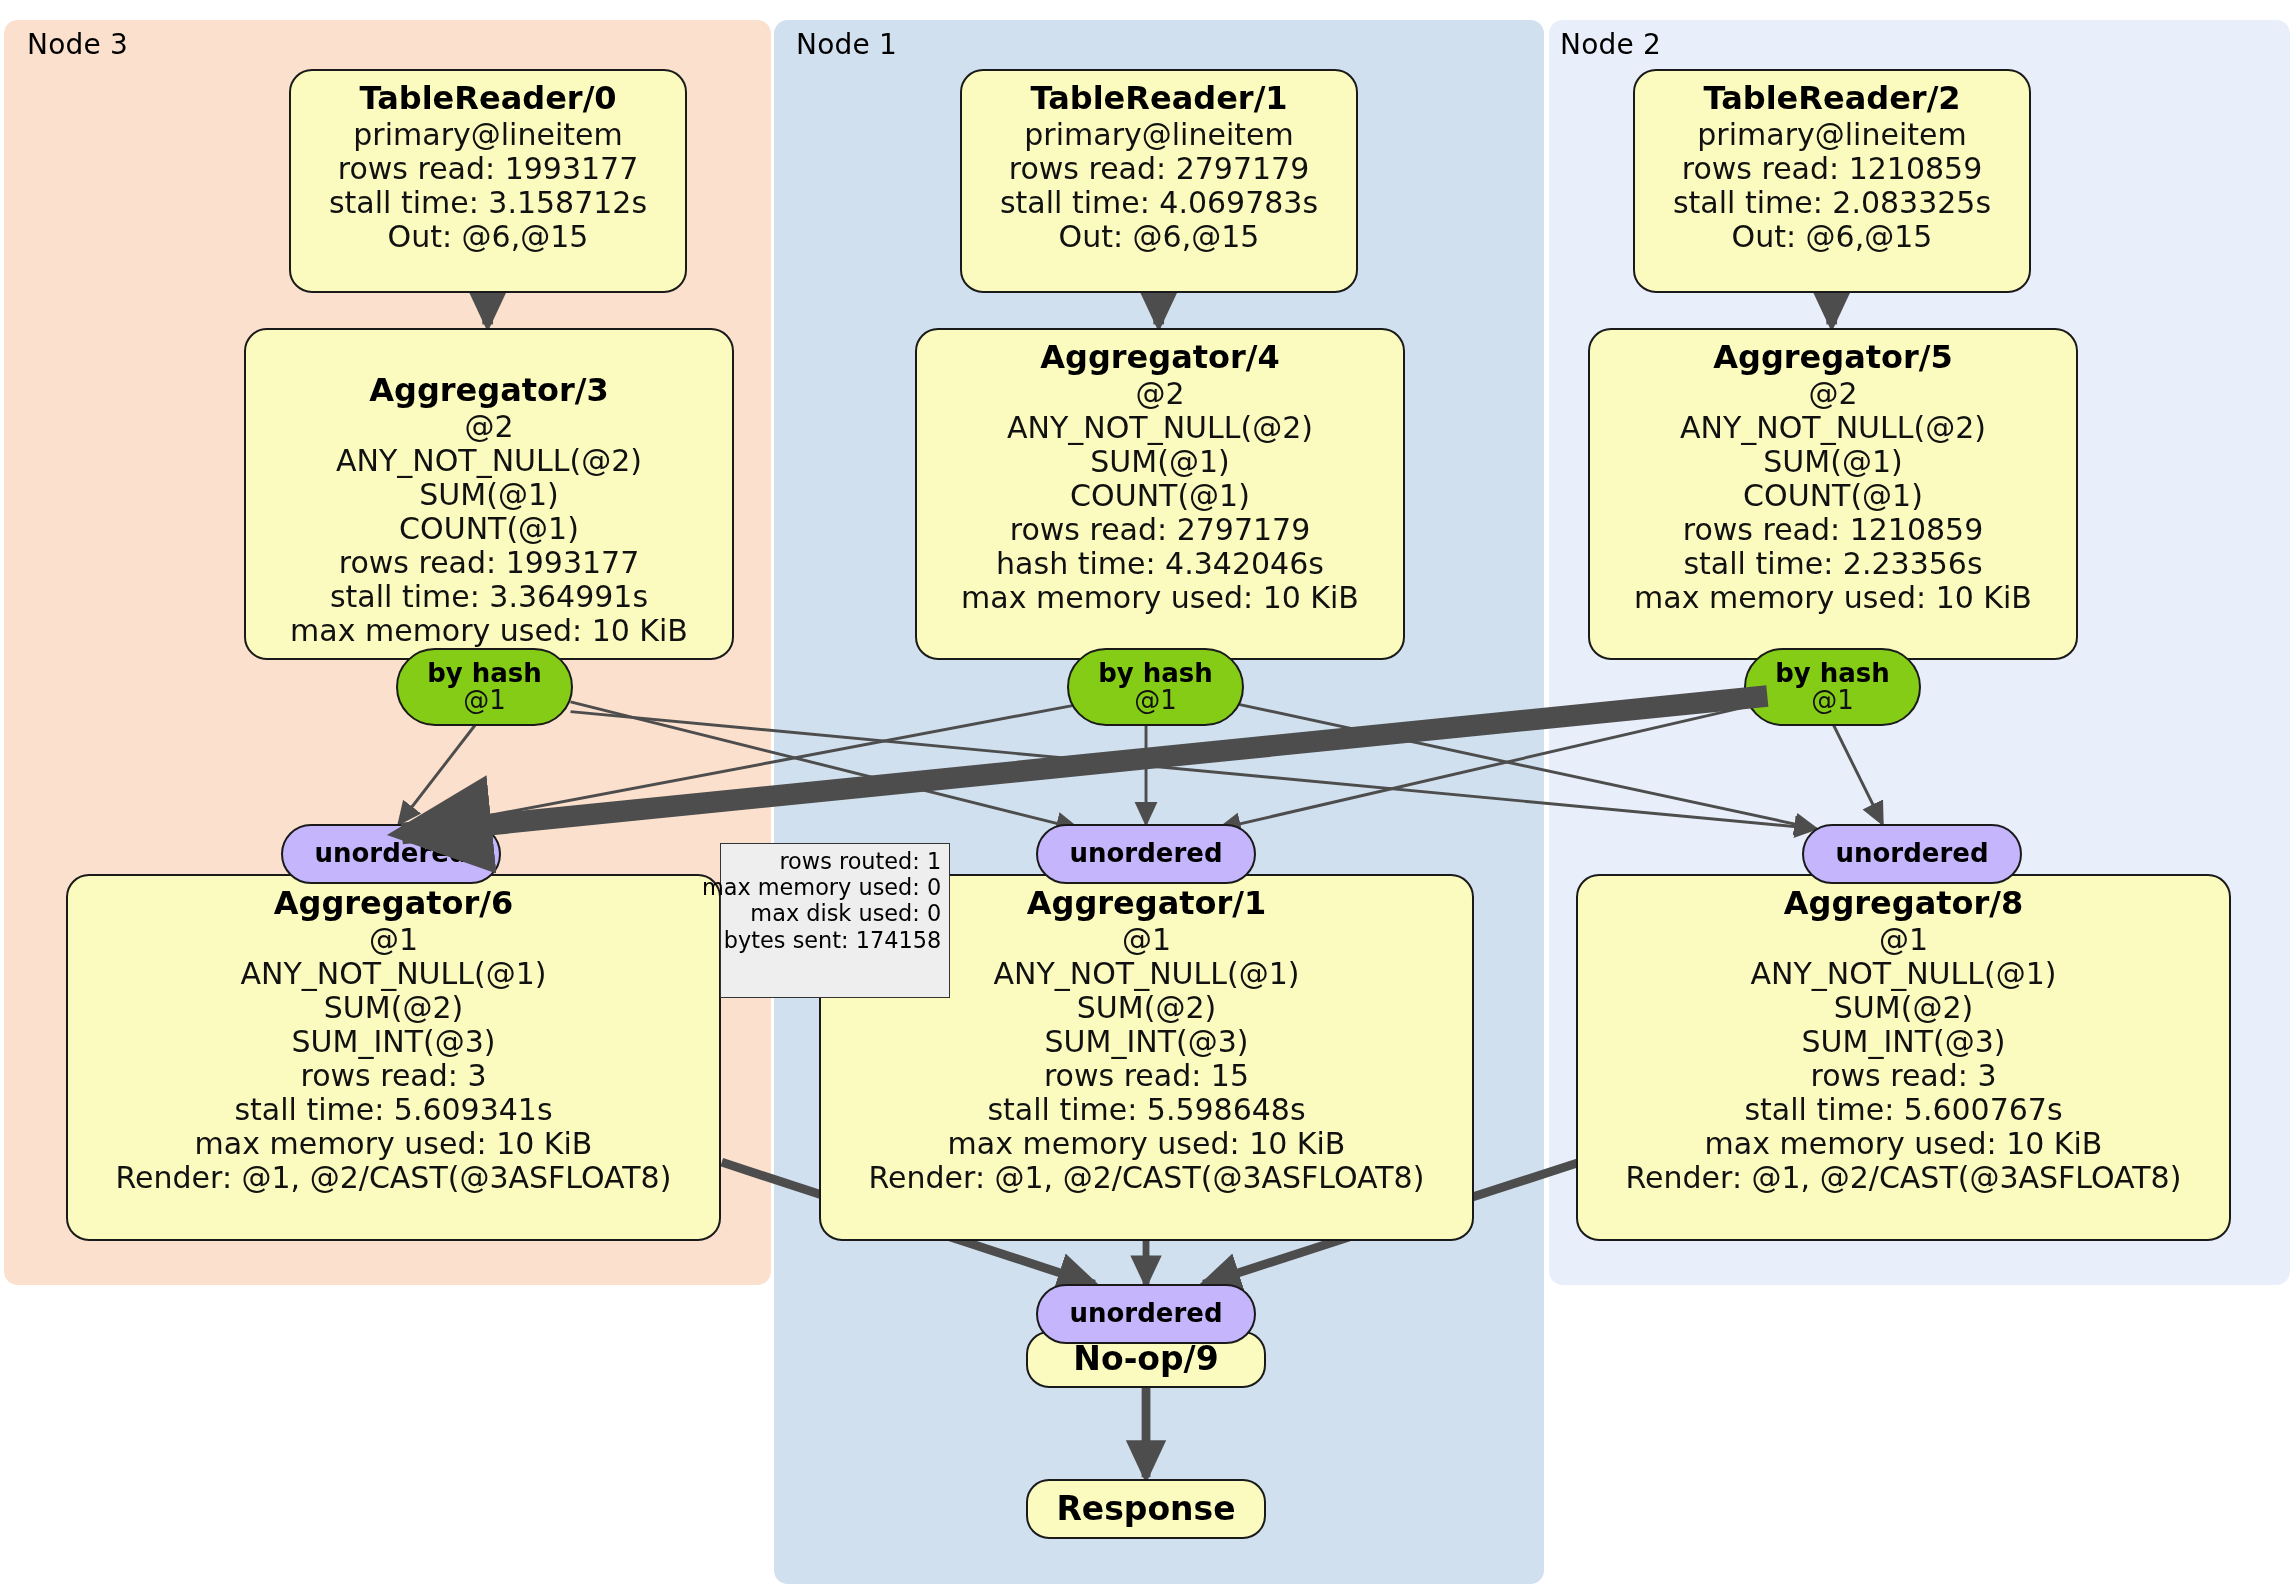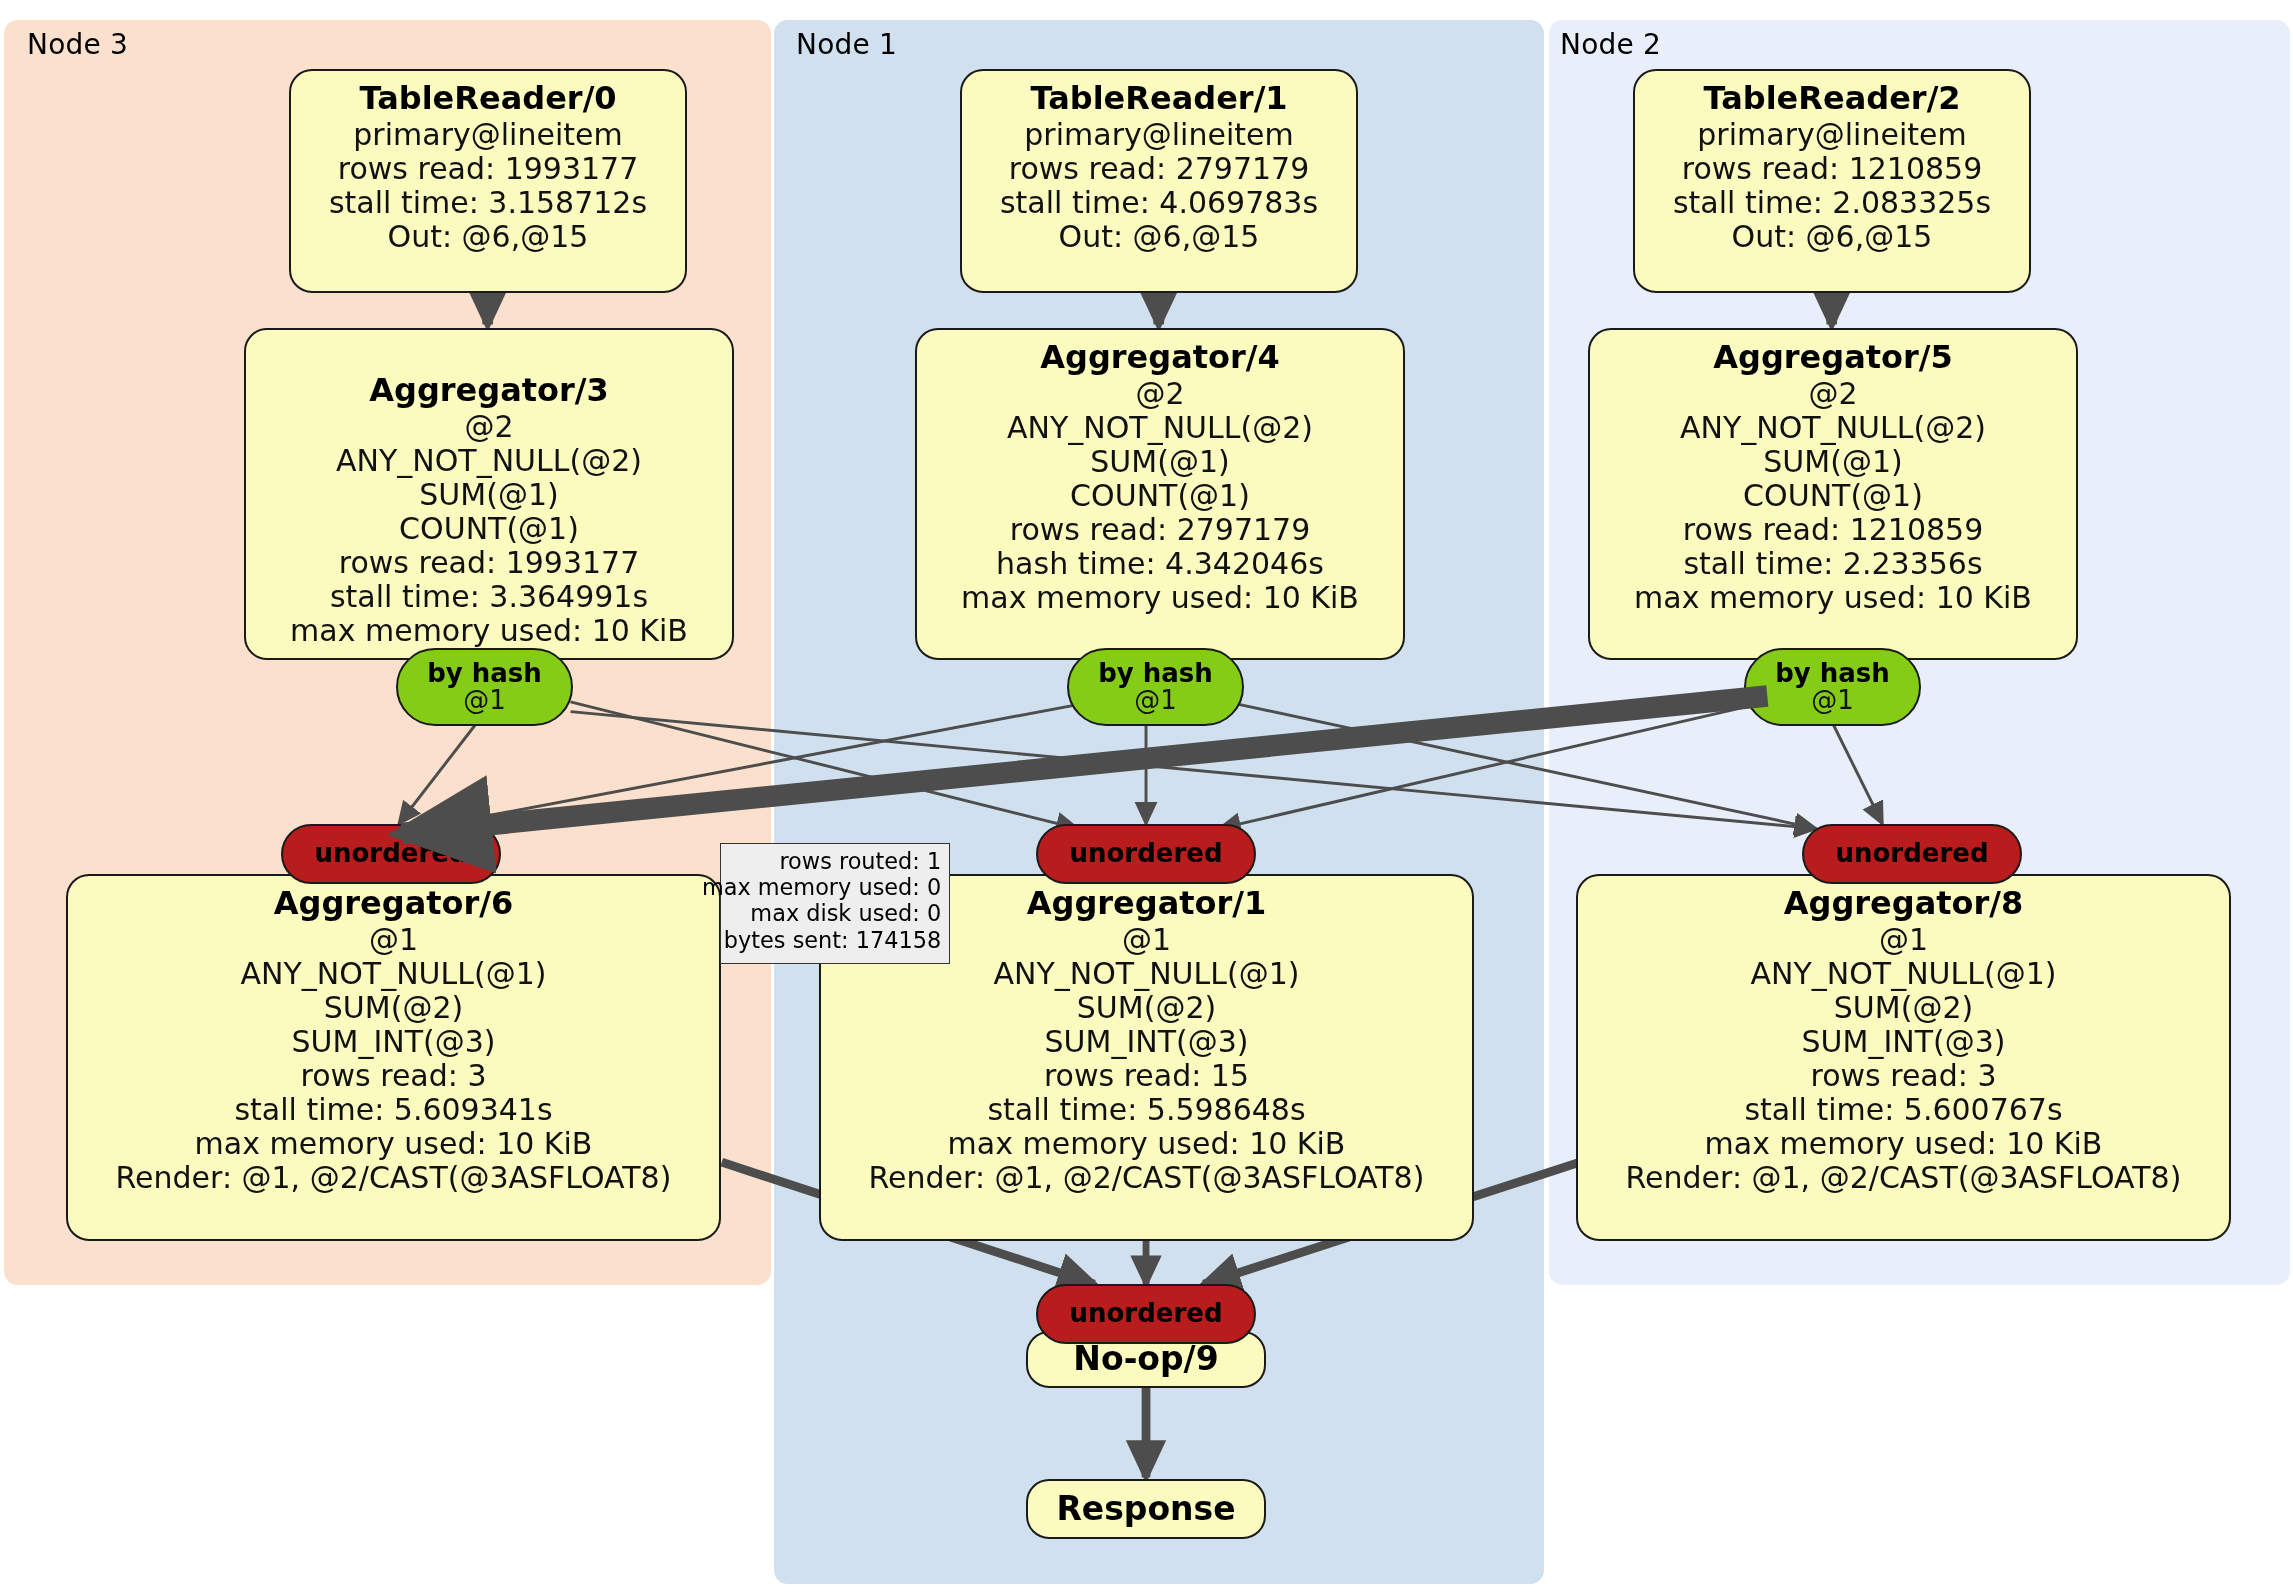--- a/index.html
+++ b/index.html
@@ -32,21 +32,21 @@
   .opbox.compact{justify-content:center;padding:5.9px 17.6px;}
   .opbox.compact .title{font-size:33px;}
 
   
   .pill{
     position:absolute;border:2.4px solid #1a1a1a;border-radius:974px;
     box-sizing:border-box;display:flex;flex-direction:column;
     align-items:center;justify-content:center;z-index:40;
   }
   .pill.hash{background:#84cc16;}
-  .pill.unord{background:#b91c1c;}
+  .pill.unord{background:#c4b5fd;}
   .pill .plabel{font-size:26px;font-weight:bold;color:#000;line-height:1.05;white-space:nowrap;}
   .pill .psub{font-size:26px;color:#111;line-height:1.05;white-space:nowrap;}
 
   
   .statsbox{
     position:absolute;background:#eeeeee;border:1.5px solid #333;
     box-sizing:border-box;padding:3.9px 7.8px 4.9px 7.8px;z-index:60;
     display:flex;flex-direction:column;align-items:flex-end;
   }
   .statsbox .srow{font-size:22.4px;color:#000;line-height:1.17;white-space:nowrap;}
@@ -213,21 +213,21 @@
     <div class="line">@1</div>
     <div class="line">ANY_NOT_NULL(@1)</div>
     <div class="line">SUM(@2)</div>
     <div class="line">SUM_INT(@3)</div>
     <div class="line">rows read: 3</div>
     <div class="line">stall time: 5.600767s</div>
     <div class="line">max memory used: 10 KiB</div>
     <div class="line">Render: @1, @2/CAST(@3ASFLOAT8)</div>
   </div>
 
-  <div class="statsbox" style="left:720px;top:827px;width:230px;height:121px;">
+  <div class="statsbox" style="left:720px;top:827px;width:230px;height:155px;">
     <div class="srow">rows routed: 1</div>
     <div class="srow">max memory used: 0</div>
     <div class="srow">max disk used: 0</div>
     <div class="srow">bytes sent: 174158</div>
   </div>
 
   <div class="pill unord" style="left:1036px;top:1268px;width:220px;height:60px;">
     <div class="plabel">unordered</div>
   </div>
 

